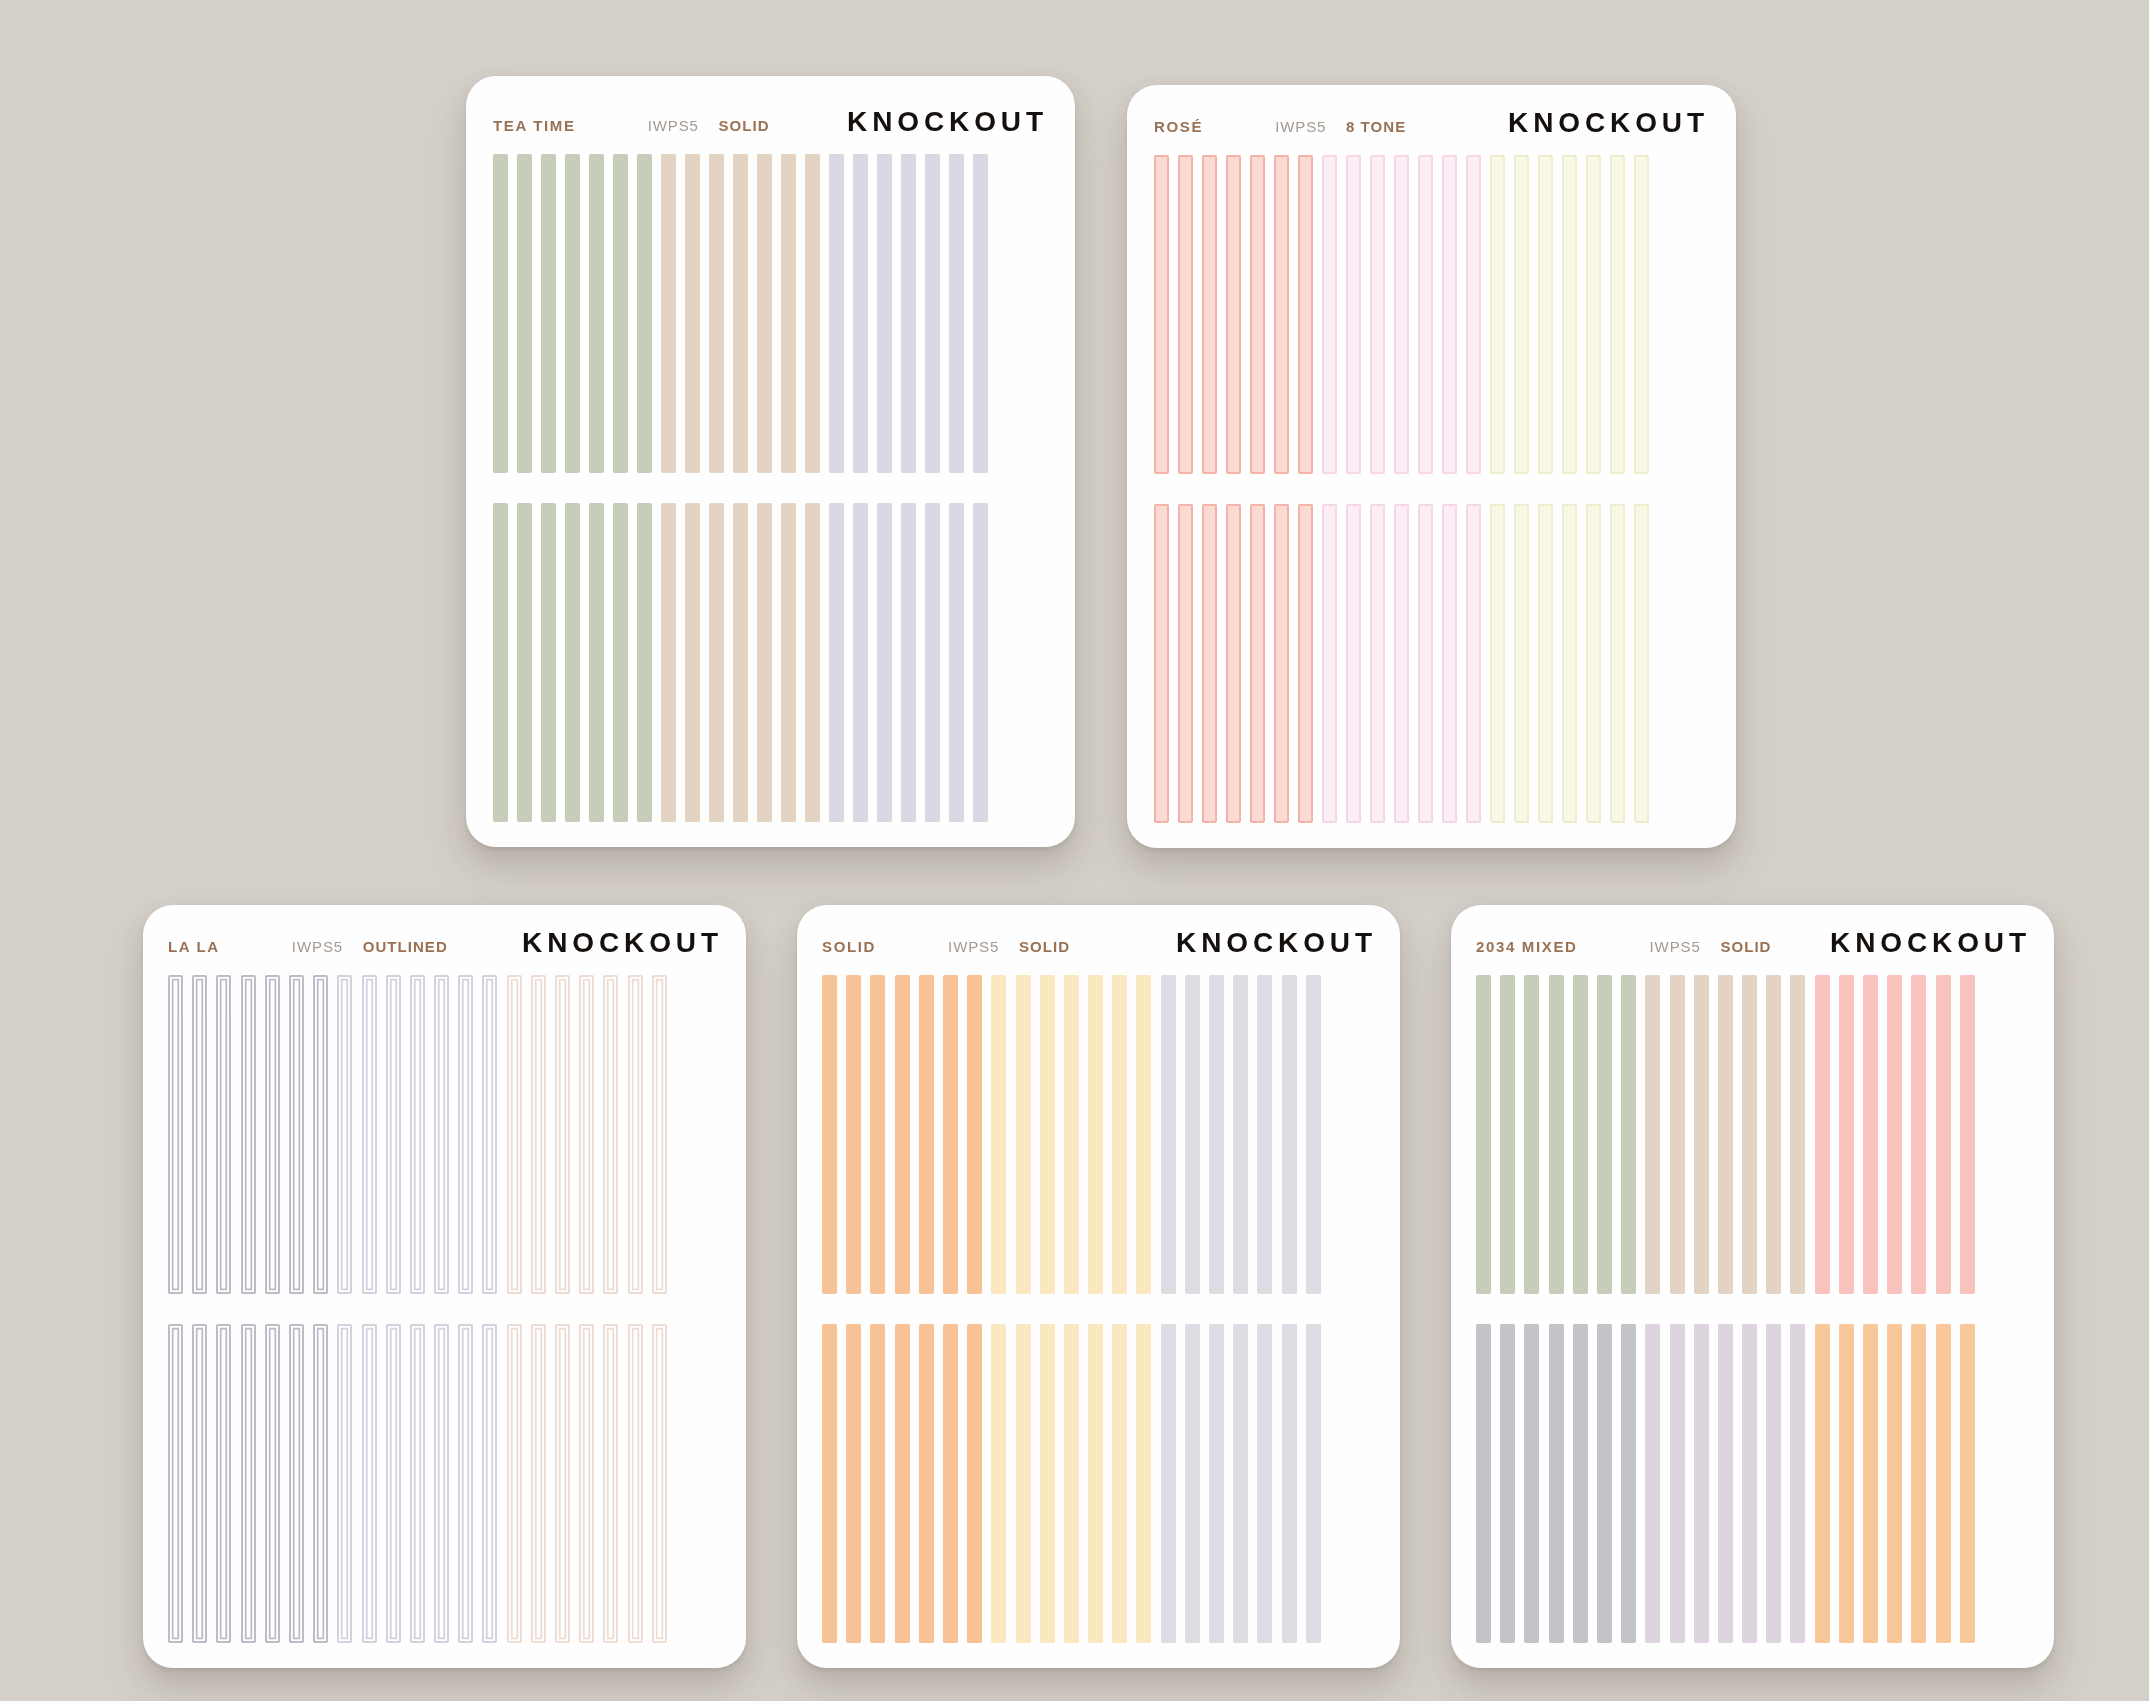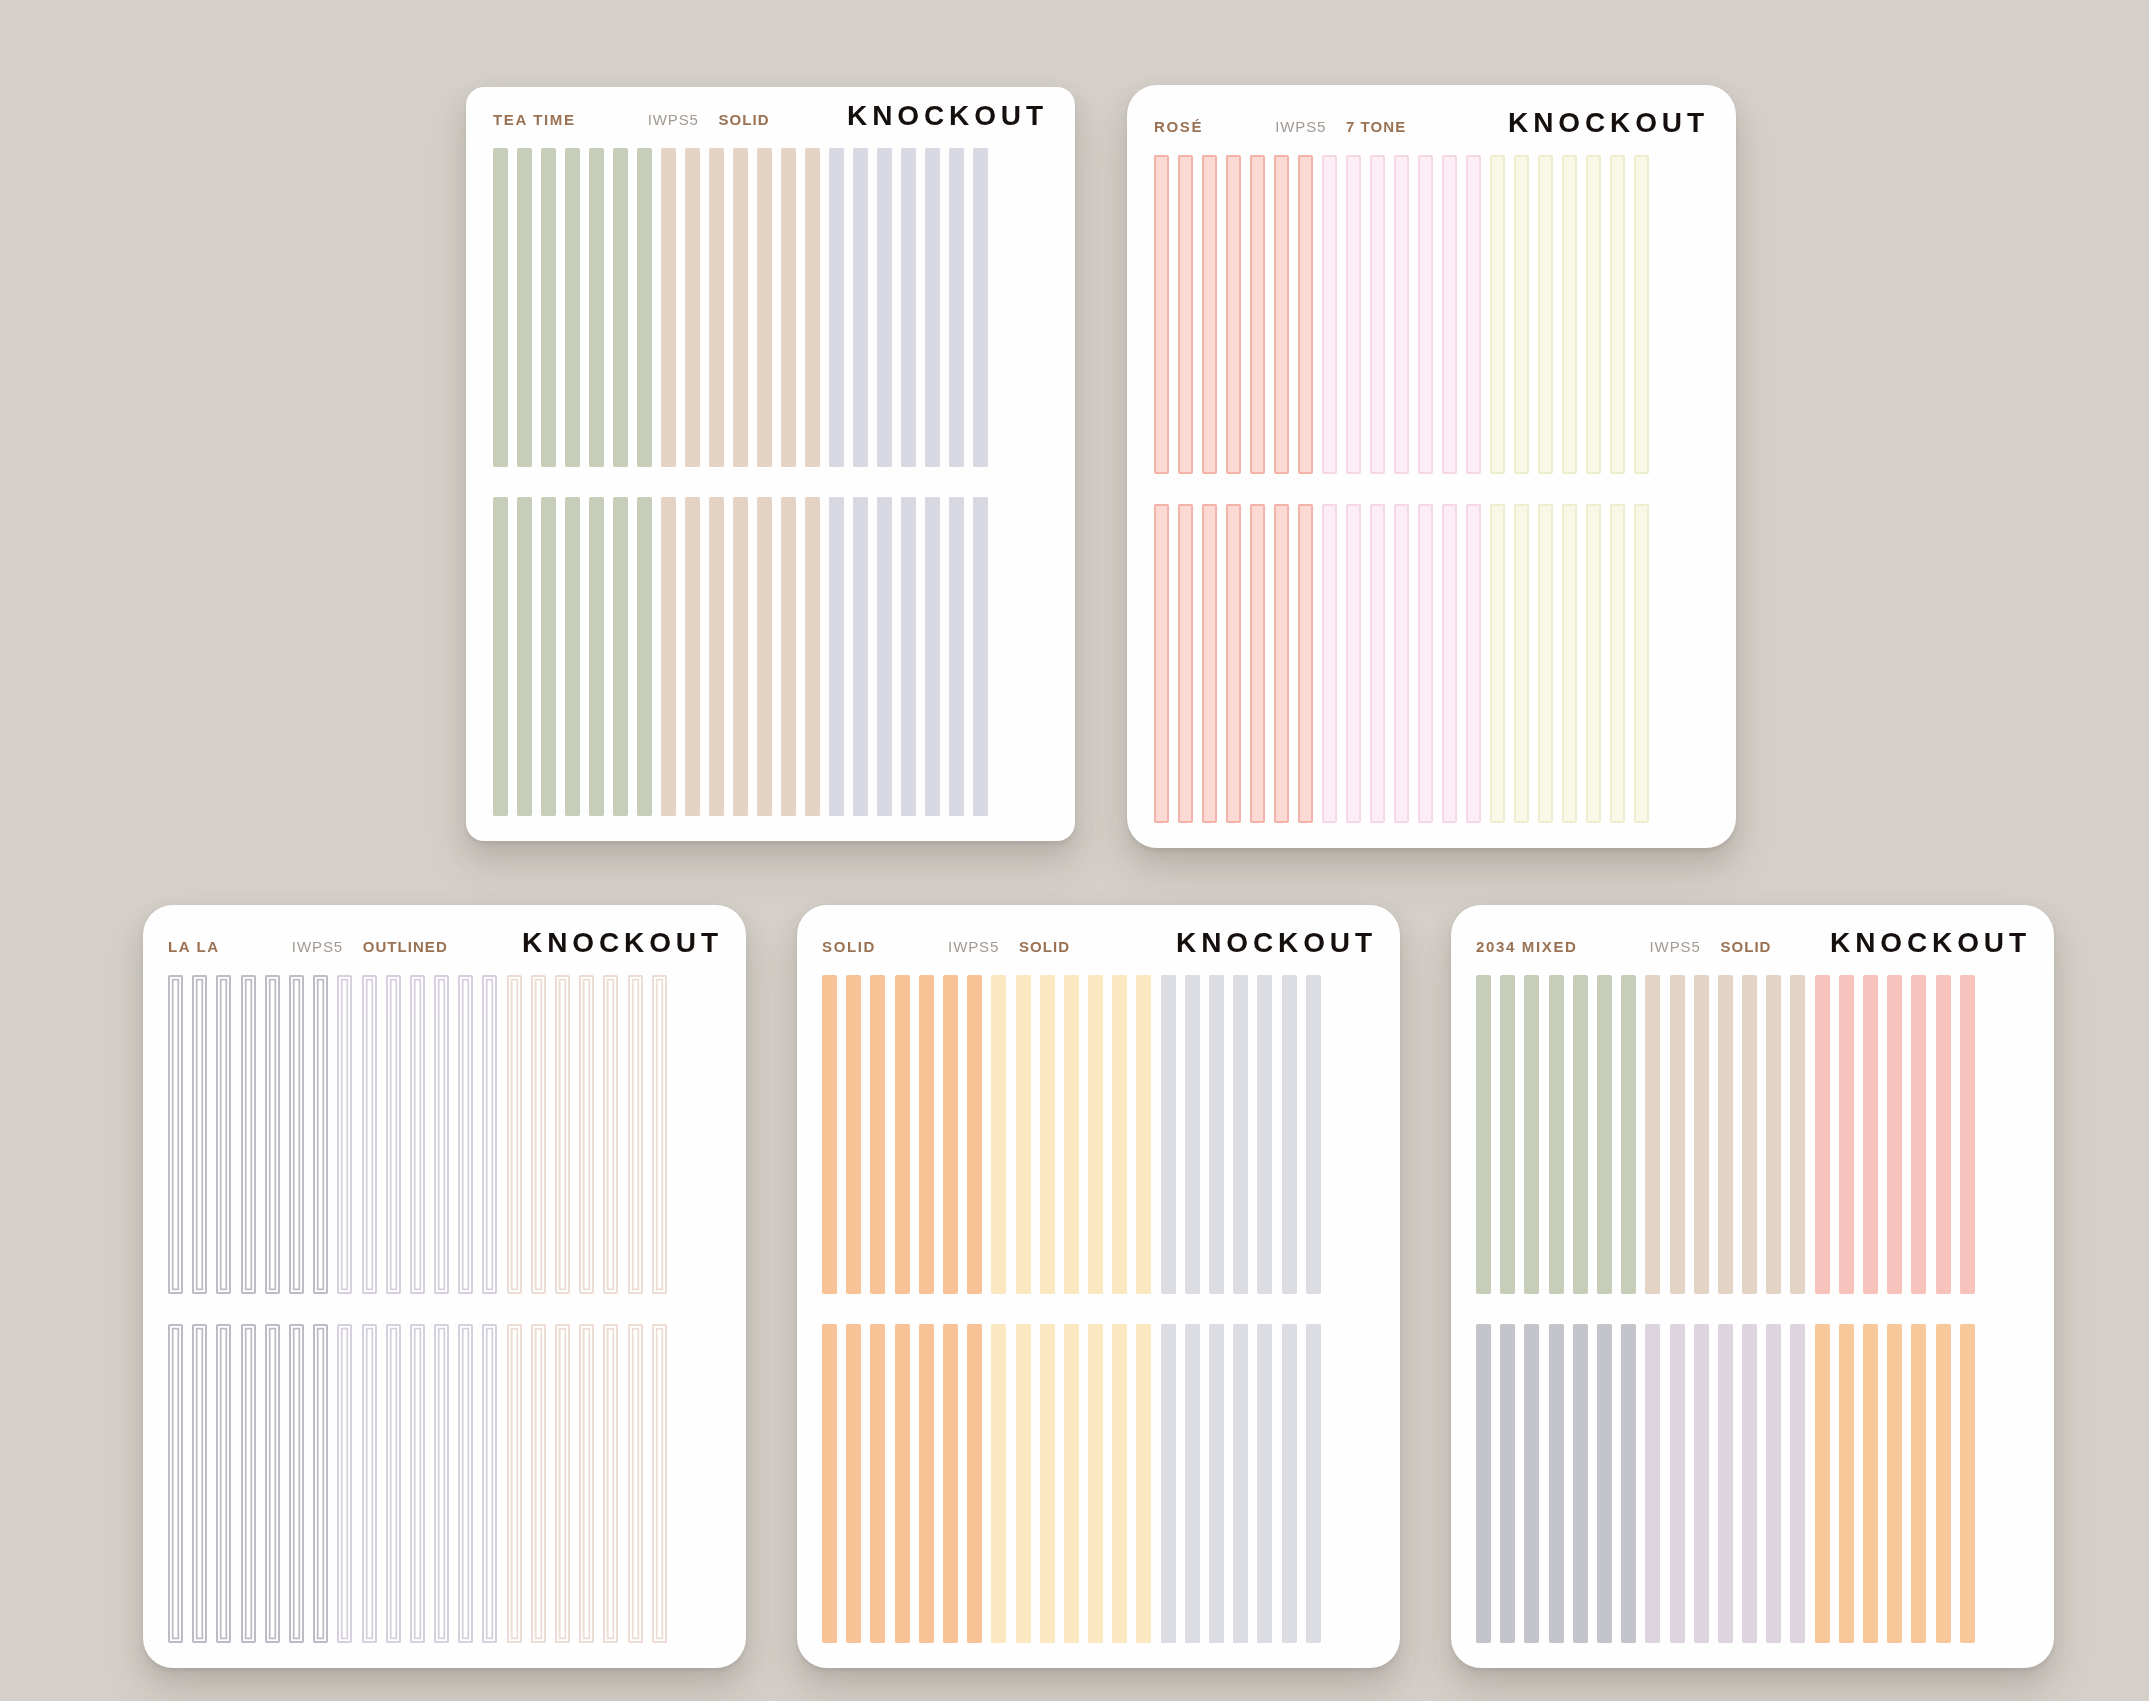--- a/index.html
+++ b/index.html
@@ -85,23 +85,22 @@
     border-radius: 1.8px;
   }
   .stripe.outlined {
     background: #ffffff !important;
   }
   .block-gap { flex: 0 0 auto; }
 
   
   
   #card-tea-time {
-    left: 466px; top: 87px; width: 555px; height: 716px;
-    padding: 13px 27px 25px 27px;
-    border-radius: 18px;
+    left: 466px; top: 76px; width: 555px; height: 716px;
+    padding: 30px 27px 25px 27px;
   }
   #card-rose {
     left: 1127px; top: 85px; width: 555px; height: 716px;
     padding: 21.5px 27px 25px 27px;
   }
   
   #card-la-la {
     left: 143px; top: 905px; width: 555px; height: 716px;
     padding: 21.5px 23px 25px 25px;
   }
@@ -190,21 +189,21 @@
           <div class="stripe" style="width: 15px; margin-right: 9px; background: rgb(215, 216, 226);"></div>
         </div>
       </div>
     </div>
     <div class="card" id="card-rose">
       <div class="card-header">
         <span class="hdr-name">ROSÉ</span>
         <span class="hdr-gap-a"></span>
         <span class="hdr-code">IWPS5</span>
         <span class="hdr-gap-b"></span>
-        <span class="hdr-style">7 TONE</span>
+        <span class="hdr-style">8 TONE</span>
         <span class="hdr-gap-c"></span>
         <span class="hdr-brand">KNOCKOUT</span>
       </div>
       <div class="sheet-body">
         <div class="stripe-block">
           <div class="stripe" style="width: 15px; margin-right: 9px; background: rgb(251, 218, 211); border: 2.7px solid rgb(244, 179, 168);"></div>
           <div class="stripe" style="width: 15px; margin-right: 9px; background: rgb(251, 218, 211); border: 2.7px solid rgb(244, 179, 168);"></div>
           <div class="stripe" style="width: 15px; margin-right: 9px; background: rgb(251, 218, 211); border: 2.7px solid rgb(244, 179, 168);"></div>
           <div class="stripe" style="width: 15px; margin-right: 9px; background: rgb(251, 218, 211); border: 2.7px solid rgb(244, 179, 168);"></div>
           <div class="stripe" style="width: 15px; margin-right: 9px; background: rgb(251, 218, 211); border: 2.7px solid rgb(244, 179, 168);"></div>

